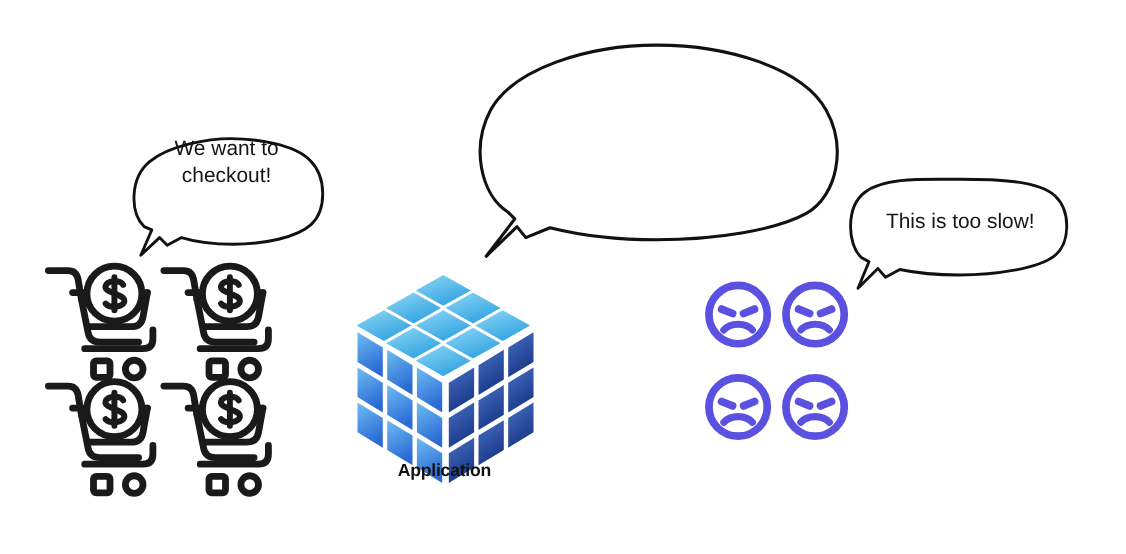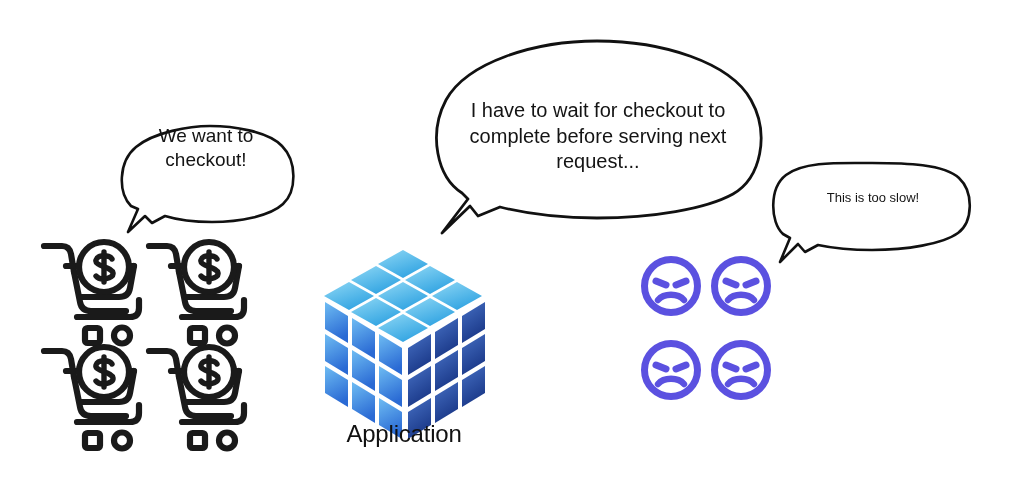--- a/index.html
+++ b/index.html
@@ -39,32 +39,32 @@
   #bubble1-text {
     left: 128px; top: 124px; width: 156px;
     font-size: 19px;
   }
   #bubble2-text {
     left: 440px; top: 98px; width: 316px;
     font-size: 20px;
   }
   #bubble3-text {
     left: 782px; top: 190px; width: 182px;
-    font-size: 13px;
+    font-size: 19px;
   }
 
   
   #app-caption {
     position: absolute;
     left: 320px;
     top: 420px;
     width: 168px;
     text-align: center;
-    font-size: 24px;
-    font-weight: normal;
+    font-size: 16px;
+    font-weight: bold;
     color: #111111;
     font-family: "Liberation Sans", sans-serif;
     letter-spacing: -0.2px;
   }
 </style>
 </head>
 <body>
 
 <div id="stage">
 
@@ -250,19 +250,18 @@
         <path d="M 15 25 L 25 29"></path>
         <path d="M 45 25 L 35 29"></path>
         <path d="M 17 44 C 23 37 37 37 43 44" stroke-width="6.4"></path>
       </g>
     </g>
   </svg>
 
   <div class="bubble-text" id="bubble1-text">We want to
 checkout!</div>
 
-  <div class="bubble-text" id="bubble2-text">I have to wait for checkout to complete before serving next request...</div>
 
   <div class="bubble-text" id="bubble3-text">This is too slow!</div>
 
   <div id="app-caption">Application</div>
 
 </div>
 
 </body></html>

